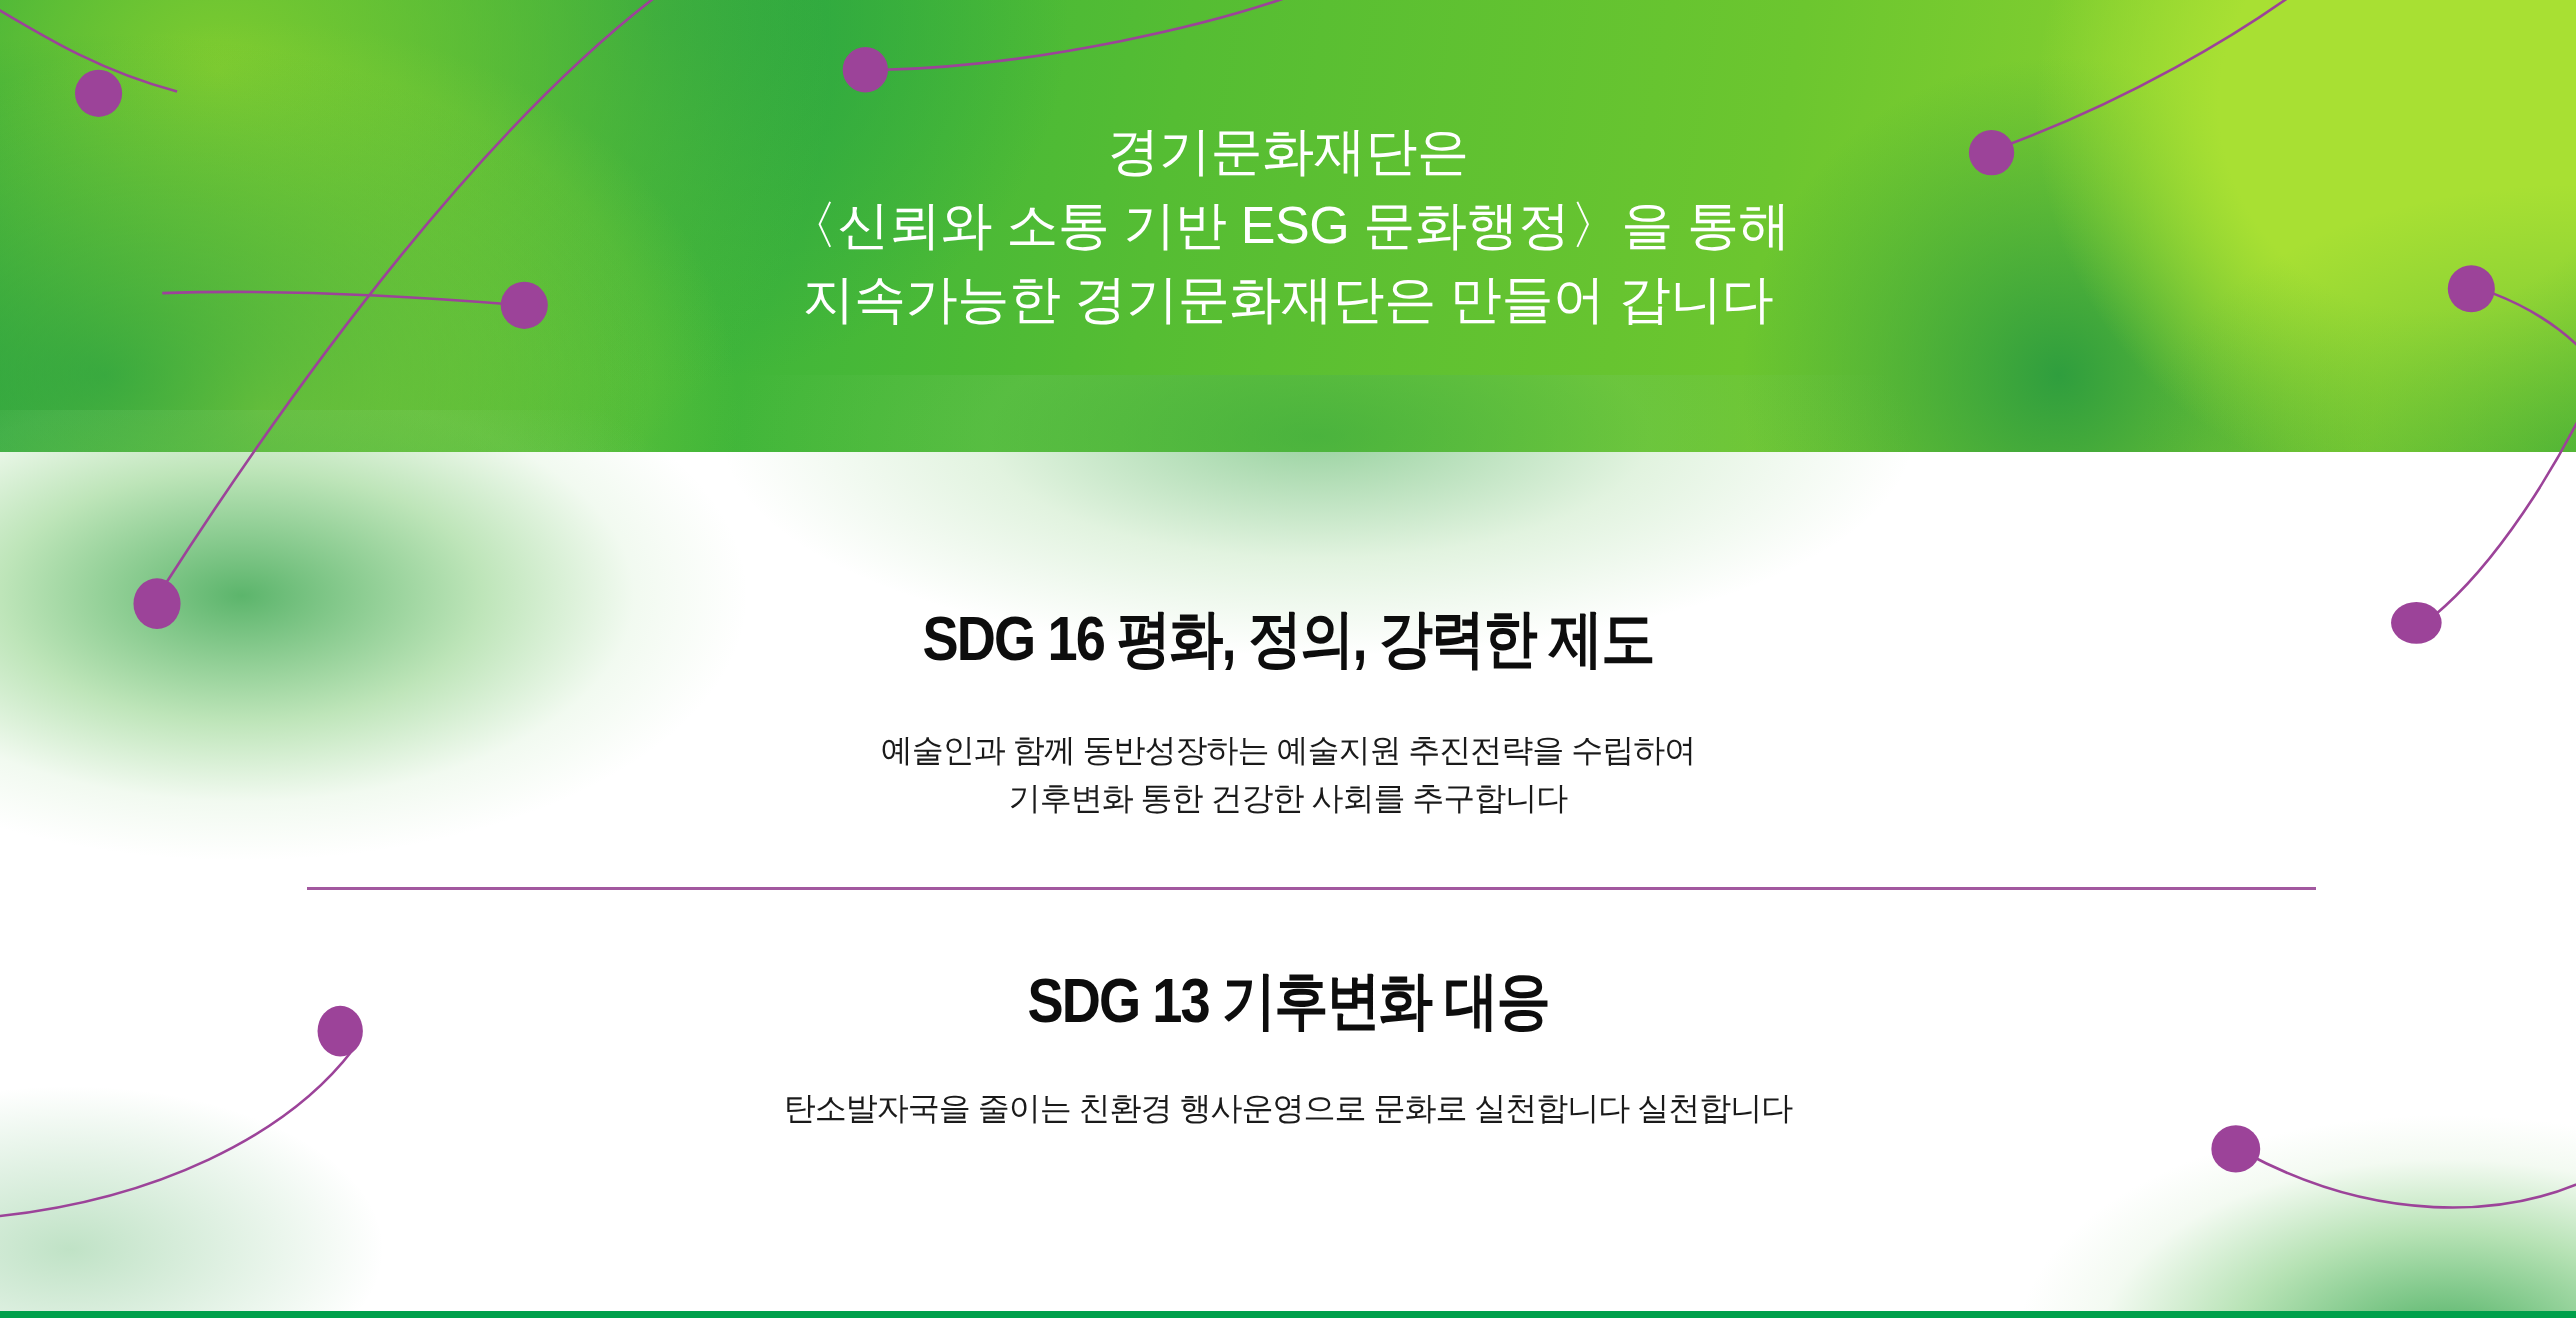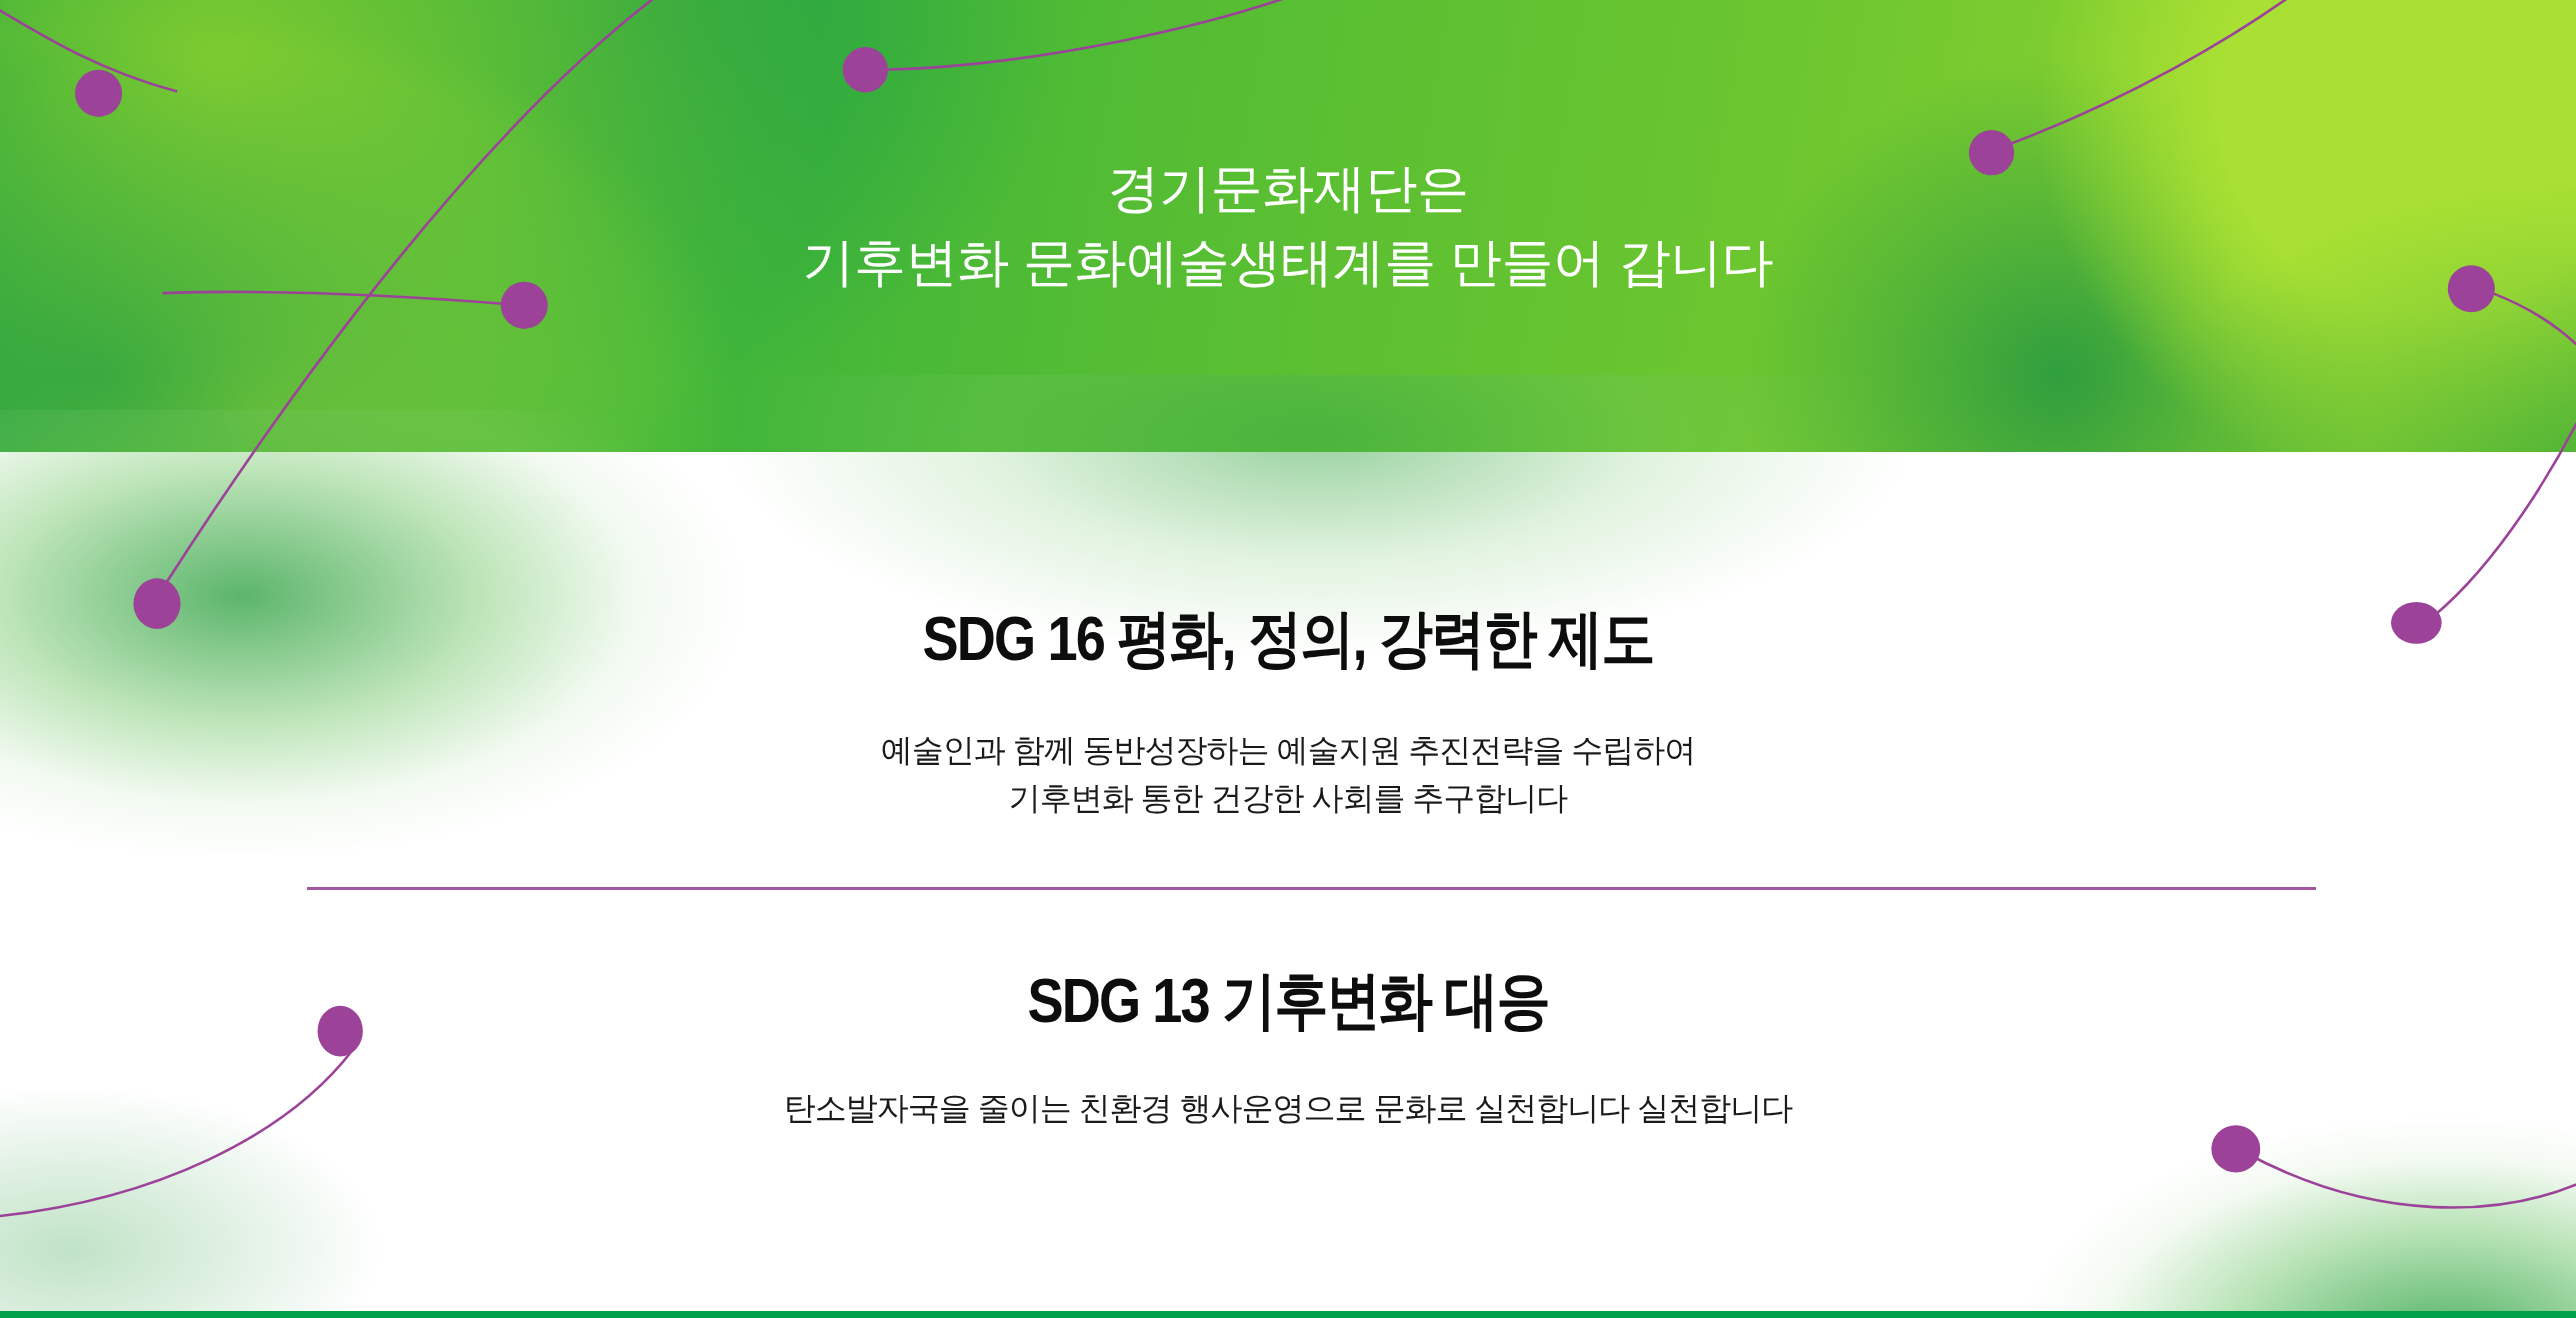--- a/index.html
+++ b/index.html
@@ -109,21 +109,22 @@
 </style>
 </head>
 <body>
 
 <div id="stage">
 
   <div id="header-band"></div>
 
   <div class="header-text">
     <span class="hline">경기문화재단은</span>
-    <span class="hline">기후변화 문화예술생태계를 만들어 갑니다</span>
+    <span class="hline">〈신뢰와 소통 기반 ESG 문화행정〉을 통해</span>
+    <span class="hline">지속가능한 경기문화재단은 만들어 갑니다</span>
   </div>
 
   <div class="glow" id="glow-left"></div>
   <div class="glow" id="glow-top-center"></div>
   <div class="glow" id="glow-bottom-right"></div>
   <div class="glow" id="glow-bottom-left"></div>
 
   <div id="body-content">
 
     <div class="sdg-block">

